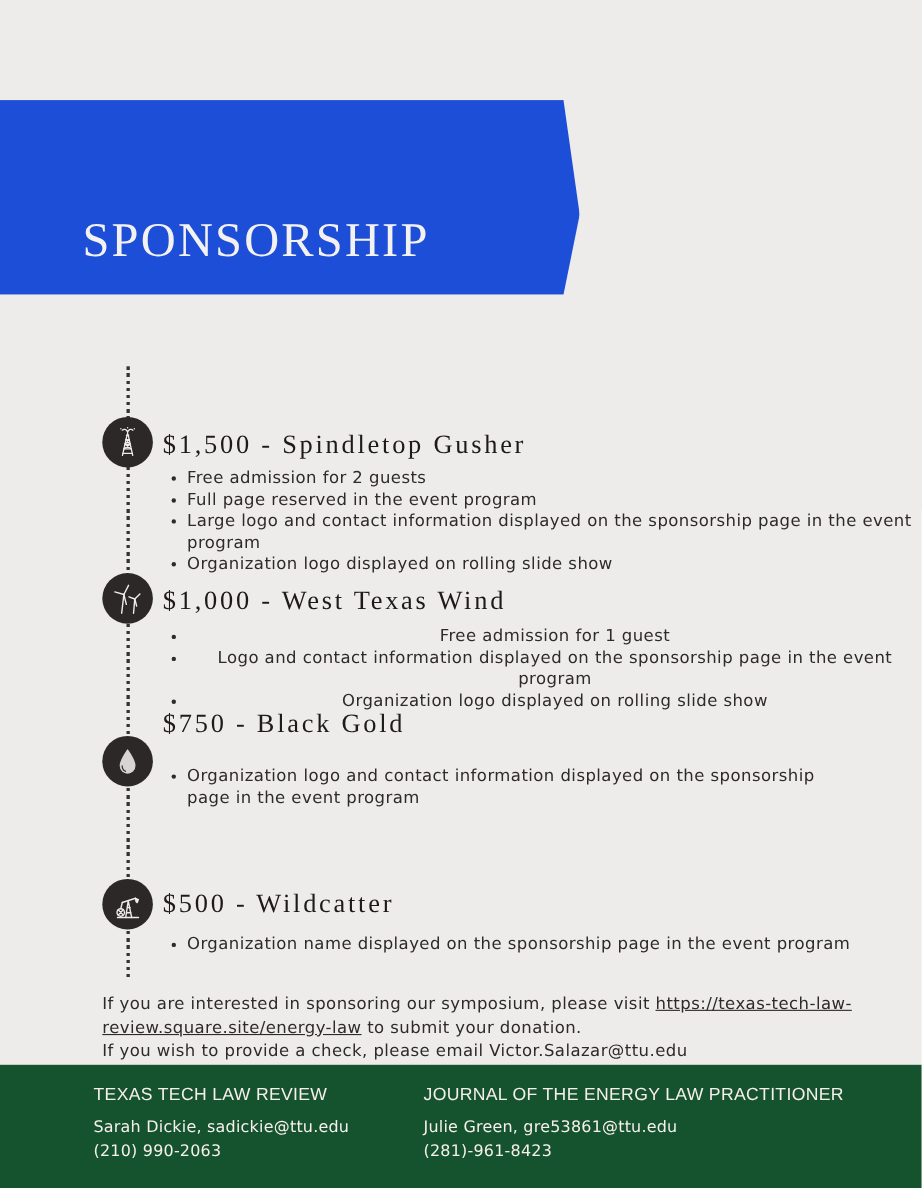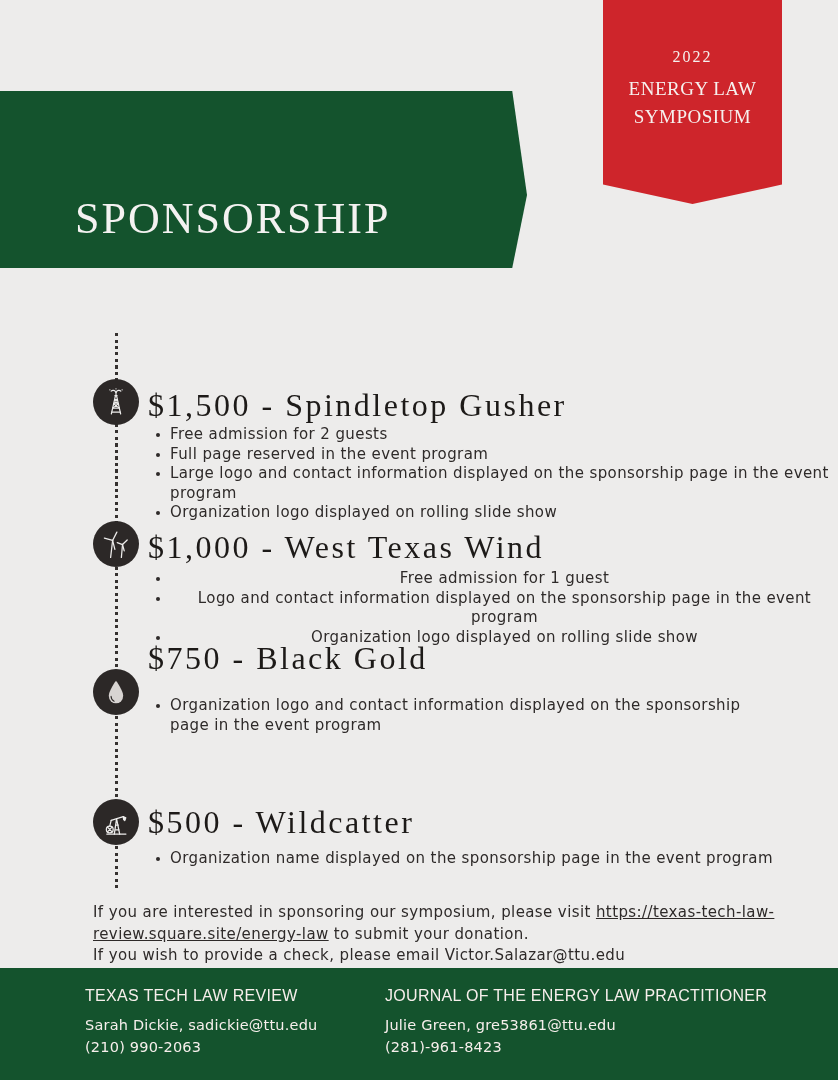--- a/index.html
+++ b/index.html
@@ -17,21 +17,21 @@
     background:#ce252b;
     clip-path:polygon(0 0,100% 0,100% 90.5%,50% 100%,0 90.5%);
     text-align:center;color:#f6f1ef;
     font-family:"Liberation Serif", serif;
   }
   .ribbon-year{margin-top:48px;font-size:16px;letter-spacing:2px;}
   .ribbon-title{margin-top:9px;font-size:19px;letter-spacing:0.5px;line-height:28px;}
   
   .banner{
     position:absolute;left:0;top:91px;width:527px;height:177px;
-    background:#14532d;
+    background:#1d4ed8;
     clip-path:polygon(0 0,97.2% 0,100% 58.8%,97.2% 100%,0 100%);
   }
   .banner-title{
     position:absolute;left:75px;top:12px;
     font-family:"Liberation Serif", serif;font-weight:400;
     font-size:44px;letter-spacing:2px;line-height:77px;
     color:#f4f2f1;white-space:pre-line;
   }
   
   .timeline{
@@ -40,21 +40,21 @@
   }
   .tier-icon{
     position:absolute;left:93px;width:46px;height:46px;border-radius:50%;
     background:#2c2827;display:flex;align-items:center;justify-content:center;
   }
   .tier-icon svg{display:block;}
   
   .tier-title{
     position:absolute;left:148px;
     font-family:"Liberation Serif", serif;font-weight:400;
-    font-size:32px;letter-spacing:2.5px;color:#1d1a18;line-height:34px;
+    font-size:24px;letter-spacing:2.5px;color:#1d1a18;line-height:34px;
     white-space:nowrap;
   }
   ul.tier-bullets{
     position:absolute;left:149px;width:690px;
     margin:0;padding:0;list-style:none;
   }
   ul.tier-bullets li{
     position:relative;padding-left:21px;
     font-size:15px;line-height:19.5px;letter-spacing:0.4px;
     color:#2e2a29;white-space:pre-line;
@@ -81,27 +81,20 @@
     font-family:"Liberation Sans", sans-serif;font-weight:400;
     font-size:16px;letter-spacing:0.3px;margin:0 0 9px 0;
   }
   .footer-line{font-size:14.5px;line-height:22px;letter-spacing:0.2px;}
 </style>
 </head>
 <body>
 
 <div class="page">
 
-  <div class="ribbon">
-    <div class="ribbon-year">2022</div>
-    <div class="ribbon-title">
-      <div>ENERGY LAW</div>
-      <div>SYMPOSIUM</div>
-    </div>
-  </div>
 
   <div class="banner">
     <div class="banner-title">
       <div>SPONSORSHIP</div>
       <div>OPPORTUNITIES</div>
     </div>
   </div>
 
   <div class="timeline"></div>
 

